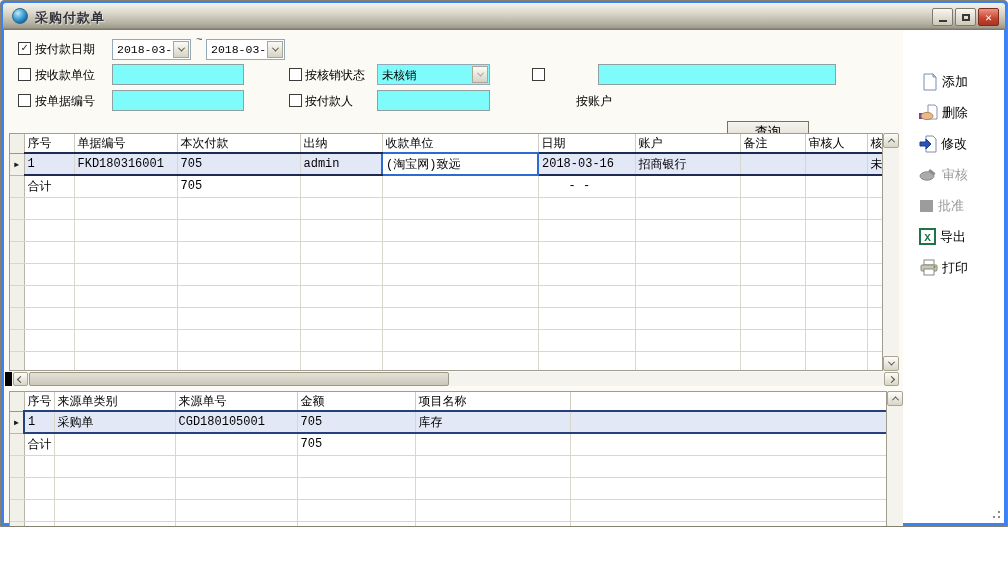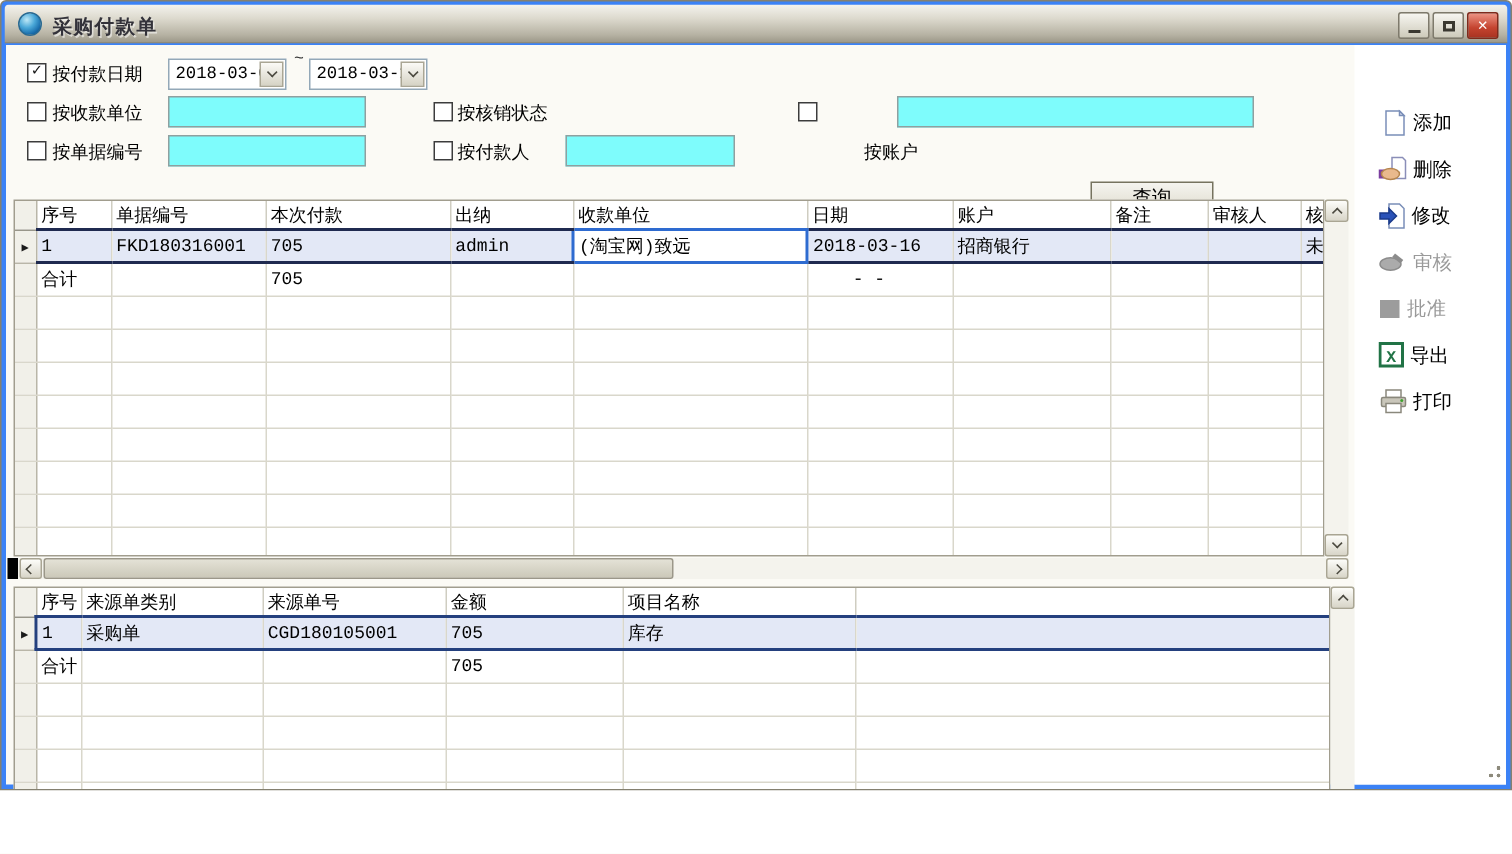--- a/index.html
+++ b/index.html
@@ -123,20 +123,26 @@
       <span class="drop">
           <i class="chev down"></i>
         </span>
     </div>
 
     <div class="cb" style="left:14px;top:38px;"></div>
     <div class="label" style="left:31px;top:37px;">按收款单位</div>
     <input class="cyan-input" style="left: 108px; top: 34px; width: 132px;" value="">
     <div class="cb" style="left:285px;top:38px;"></div>
     <div class="label" style="left:301px;top:37px;">按核销状态</div>
+    <div class="combo cyan" style="left:373px;top:34px;width:113px;">
+      <span class="combo-text">未核销</span>
+      <span class="drop">
+          <i class="chev down" style="opacity:.45;"></i>
+        </span>
+    </div>
     <div class="cb" style="left:528px;top:38px;"></div>
     <div class="label" style="left:572px;top:37px;margin-top:26px;">按账户</div>
     <input class="cyan-input" style="left: 594px; top: 34px; width: 238px;" value="">
 
     <div class="cb" style="left:14px;top:64px;"></div>
     <div class="label" style="left:31px;top:63px;">按单据编号</div>
     <input class="cyan-input" style="left: 108px; top: 60px; width: 132px;" value="">
     <div class="cb" style="left:285px;top:64px;"></div>
     <div class="label" style="left:301px;top:63px;">按付款人</div>
     <input class="cyan-input" style="left: 373px; top: 60px; width: 113px;" value="">

